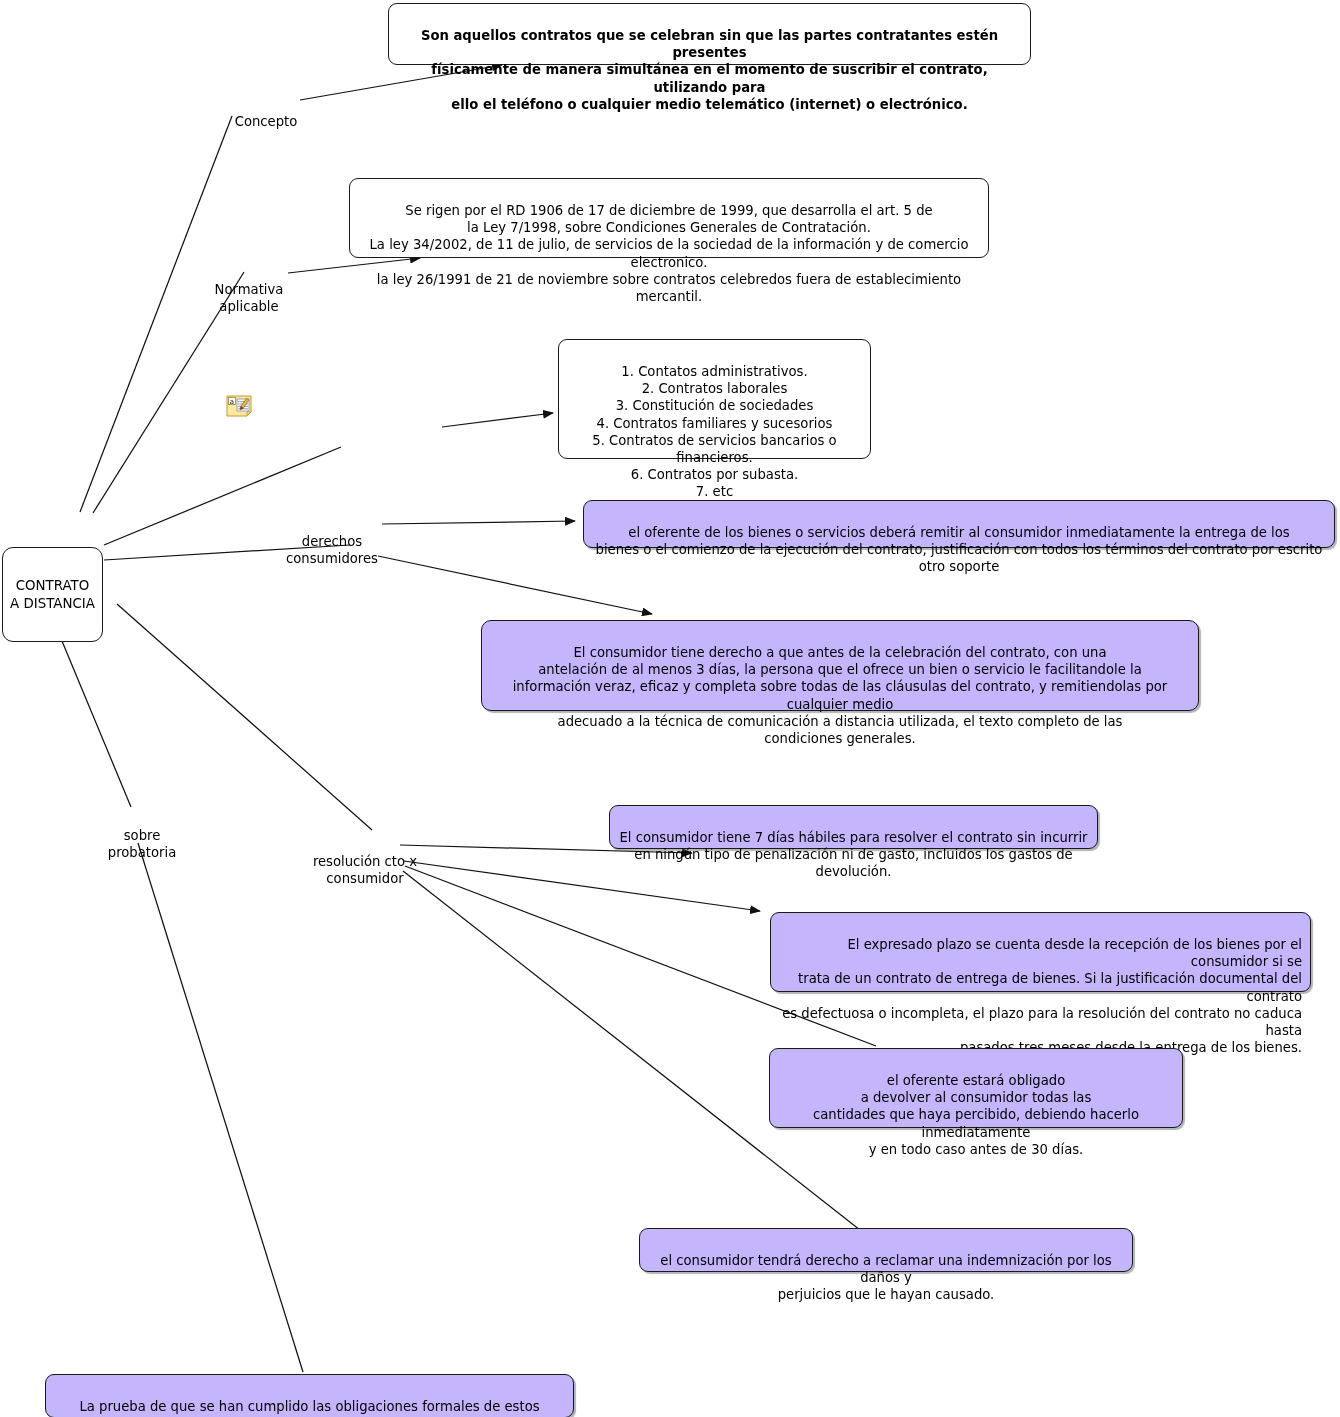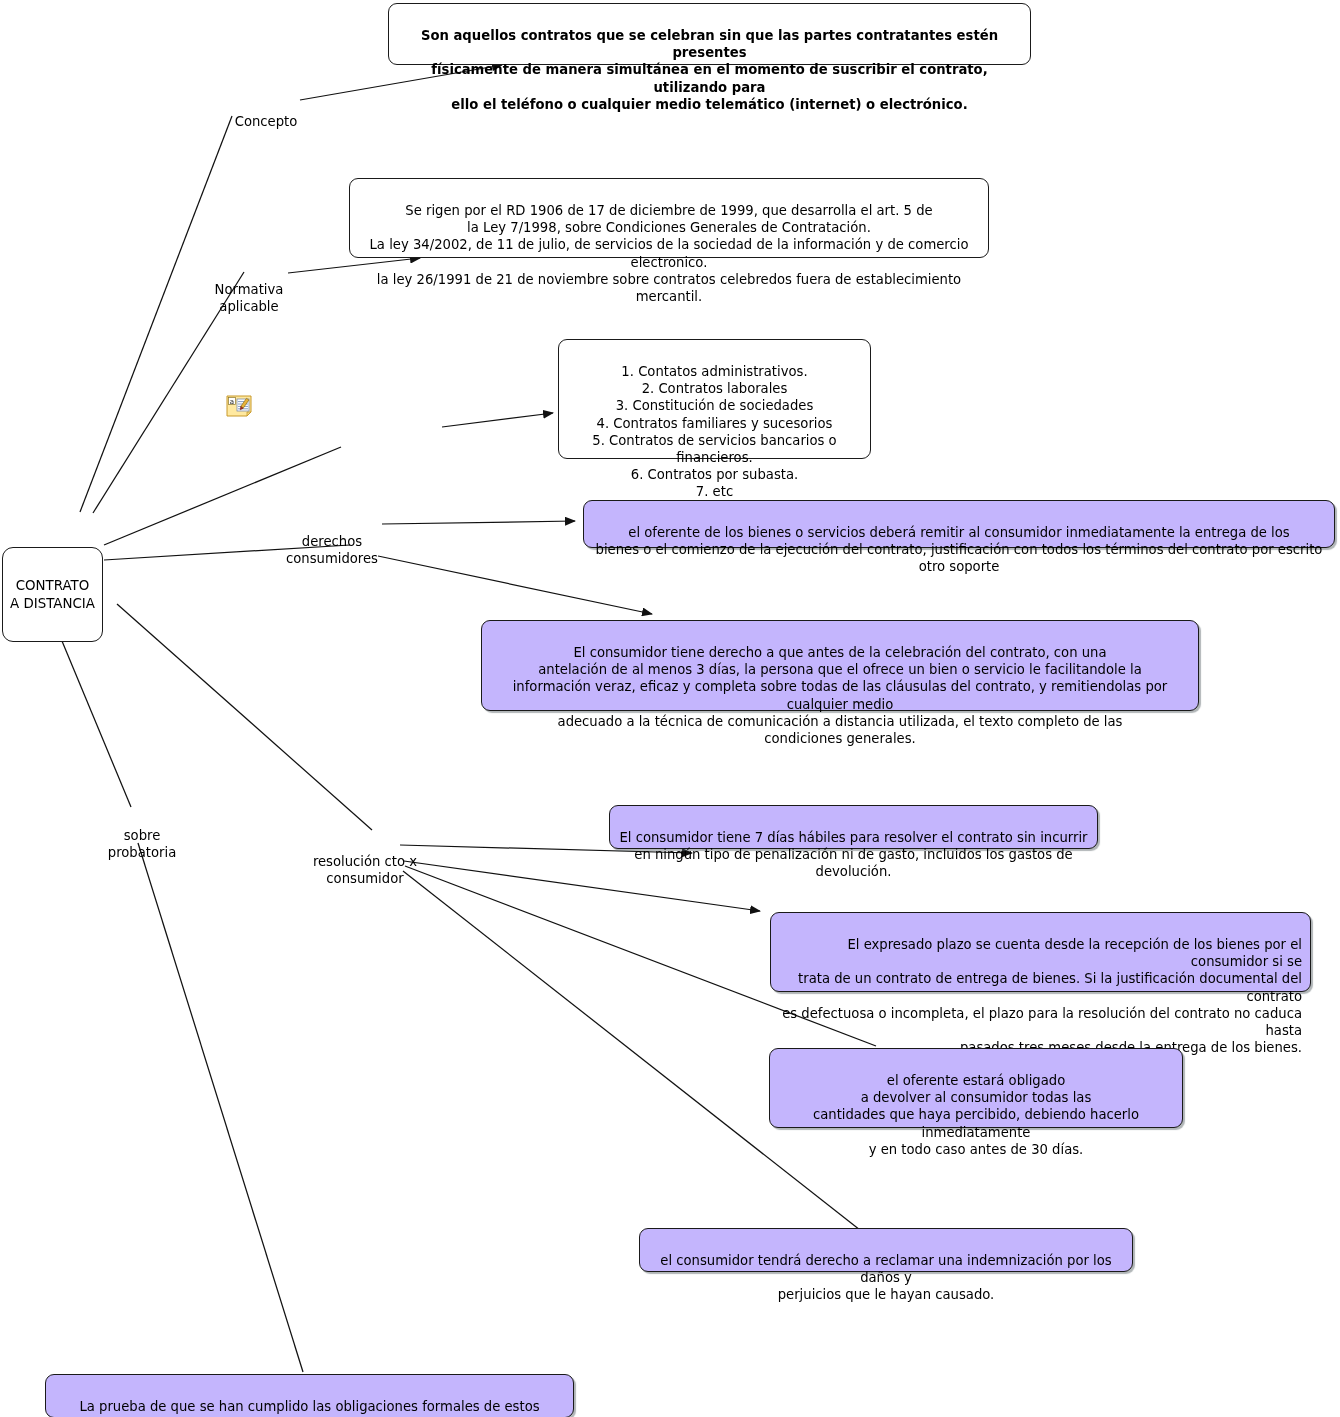--- a/index.html
+++ b/index.html
@@ -188,21 +188,21 @@
 5. Contratos de servicios bancarios o financieros.
 6. Contratos por subasta.
 7. etc</span>
   </div>
 
   <div class="node blue" style="left:583px; top:500px; width:752px; height:48px;">
     <span>el oferente de los bienes o servicios deberá remitir al consumidor inmediatamente la entrega de los
 bienes o el comienzo de la ejecución del contrato, justificación con todos los términos del contrato por escrito otro soporte</span>
   </div>
 
-  <div class="node blue" style="left:481px; top:620px; width:718px; height:91px;">
+  <div class="node blue" style="left:481px; top:620px; width:718px; height:91px;border-radius:10px;">
     <span>El consumidor tiene derecho a que antes de la celebración del contrato, con una
 antelación de al menos 3 días, la persona que el ofrece un bien o servicio le facilitandole la
 información veraz, eficaz y completa sobre todas de las cláusulas del contrato, y remitiendolas por cualquier medio
 adecuado a la técnica de comunicación a distancia utilizada, el texto completo de las
 condiciones generales.</span>
   </div>
 
   <div class="node blue" style="left:609px; top:805px; width:489px; height:44px;">
     <span>El consumidor tiene 7 días hábiles para resolver el contrato sin incurrir
 en ningún tipo de penalización ni de gasto, incluidos los gastos de devolución.</span>

